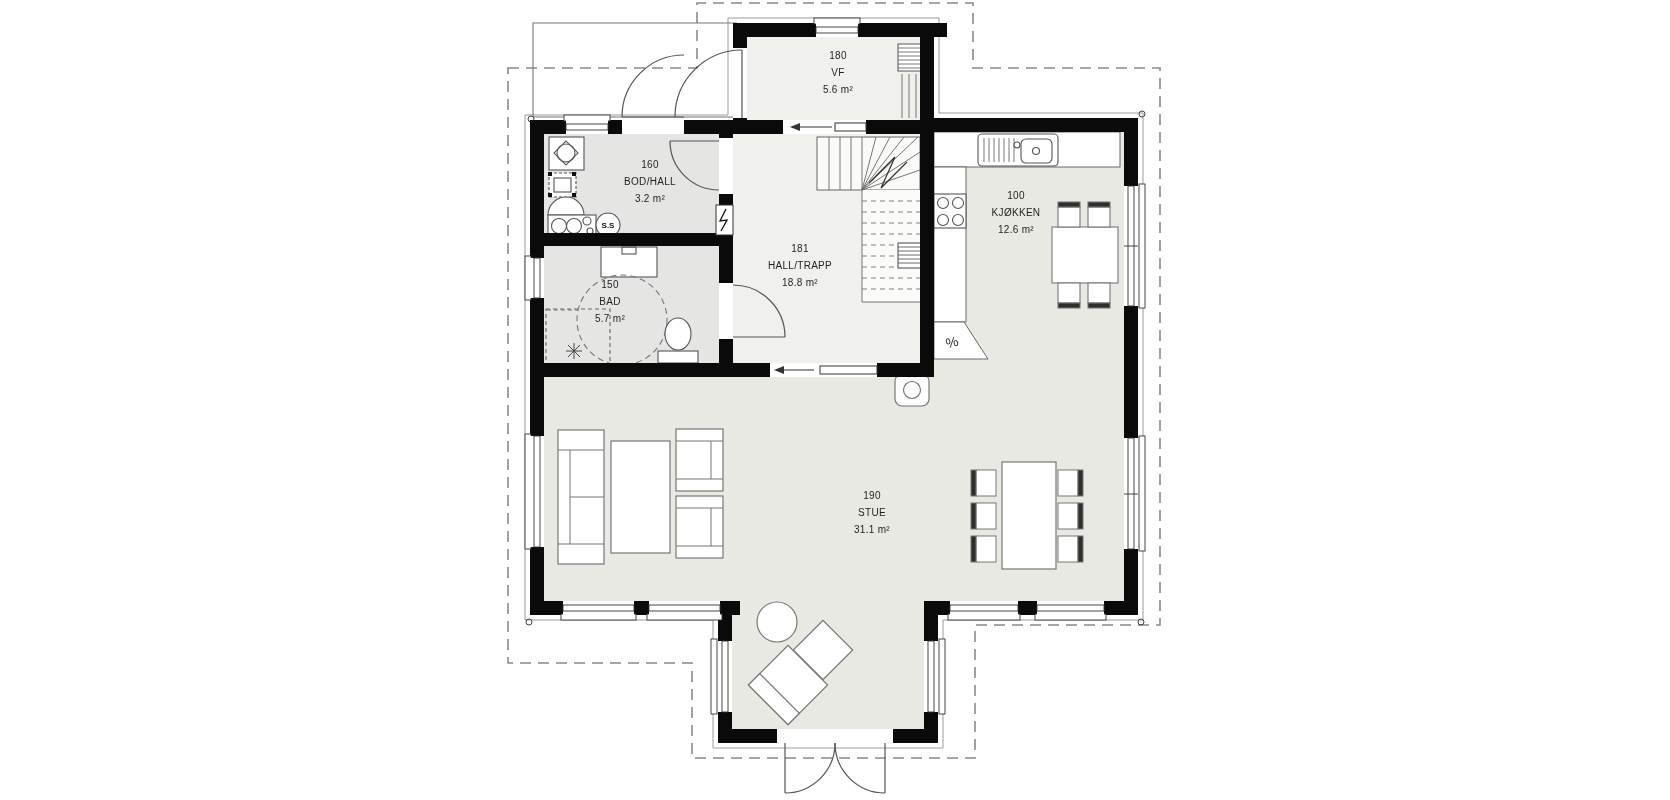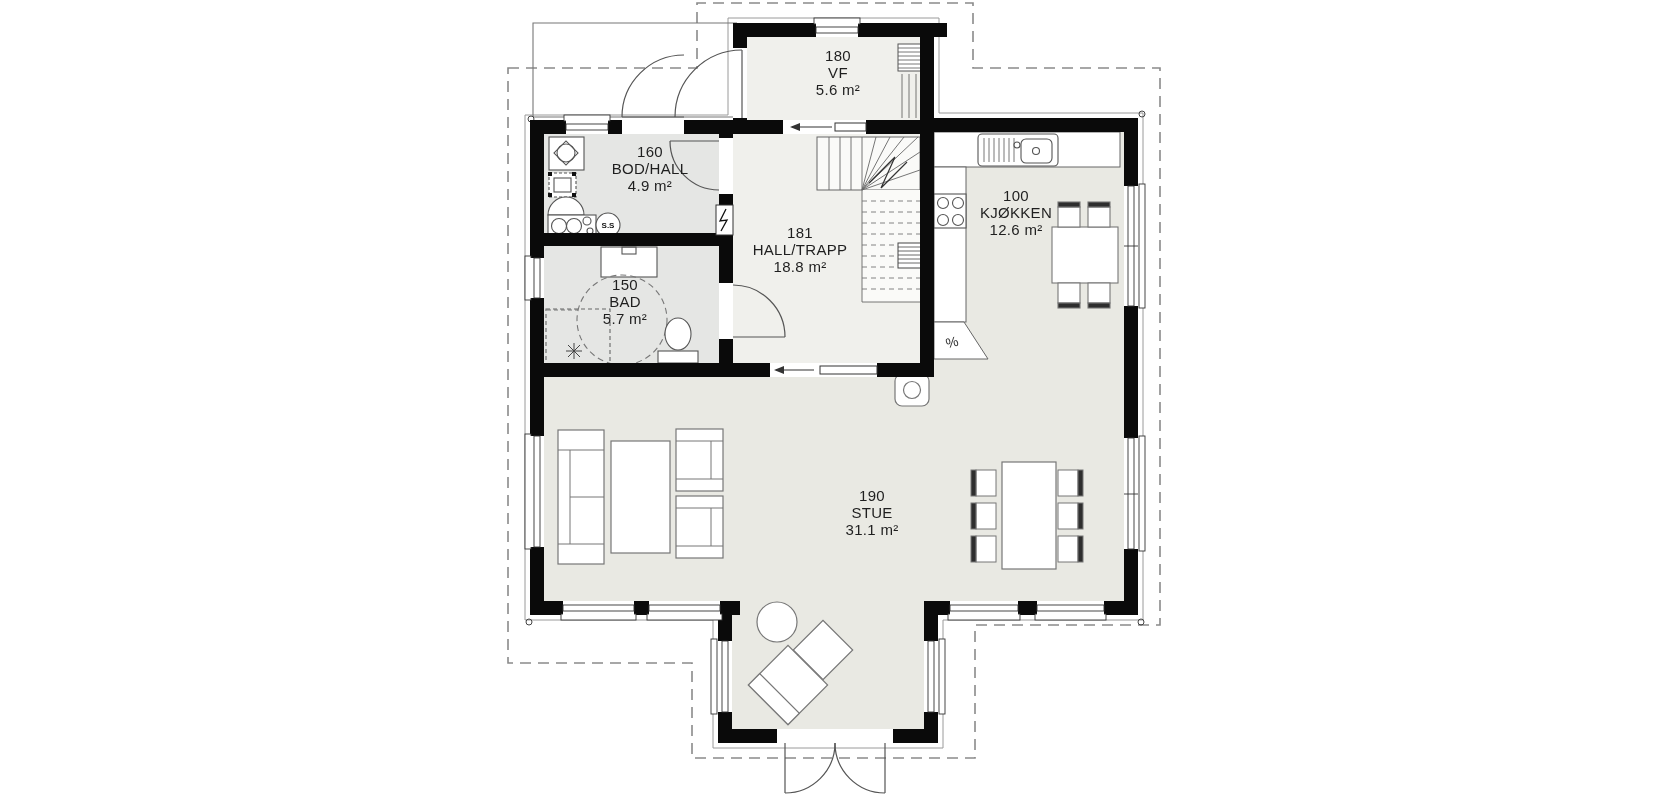--- a/index.html
+++ b/index.html
@@ -1,20 +1,20 @@
 <!DOCTYPE html>
 <html><head>
 <meta charset="utf-8">
 <style>
   html,body{margin:0;padding:0;background:#ffffff;}
   .canvas{position:relative;width:1670px;height:800px;background:#ffffff;overflow:hidden;
           font-family:"Liberation Sans", sans-serif;}
   svg{position:absolute;left:0;top:0;}
   .room-label{position:absolute;transform:translate(-50%,-50%);text-align:center;
-              color:#1f1f1f;font-size:15px;line-height:17px;letter-spacing:.3px;white-space:nowrap;}
+              color:#1f1f1f;font-size:10px;line-height:17px;letter-spacing:.3px;white-space:nowrap;}
 </style>
 </head>
 <body>
 
 <div class="canvas">
 <svg width="1670" height="800" viewBox="0 0 1670 800">
 
   <path d="M508,68 L697,68 L697,3 L973,3 L973,68 L1160,68 L1160,625 L975,625 L975,758 L692,758 L692,663 L508,663 Z" fill="none" stroke="#8a8a8a" stroke-width="1.6" stroke-dasharray="11,7"></path>
 
   <path d="M525,115 H728 V18 H939 V113 H1143 V620 H943 V748 H713 V620 H525 Z" fill="none" stroke="#9a9a9a" stroke-width="1"></path>
@@ -321,36 +321,36 @@
       <path d="M726,209 L720,221 L727,220 L721,231" stroke="#111" stroke-width="1.3"></path>
     </g>
   </g>
 </svg>
 
   <div class="room-label" style="left:838px;top:72px">
     <div>180</div>
     <div>VF</div>
     <div>5.6 m²</div>
   </div>
-  <div class="room-label" style="left:650px;top:168px">
+  <div class="room-label" style="left:650px;top:181px">
     <div>160</div>
     <div>BOD/HALL</div>
-    <div>4.9 m²</div>
-  </div>
-  <div class="room-label" style="left:800px;top:249px">
+    <div>3.2 m²</div>
+  </div>
+  <div class="room-label" style="left:800px;top:265px">
     <div>181</div>
     <div>HALL/TRAPP</div>
     <div>18.8 m²</div>
   </div>
   <div class="room-label" style="left:1016px;top:212px">
     <div>100</div>
     <div>KJØKKEN</div>
     <div>12.6 m²</div>
   </div>
-  <div class="room-label" style="left:625px;top:301px">
+  <div class="room-label" style="left:610px;top:301px">
     <div>150</div>
     <div>BAD</div>
     <div>5.7 m²</div>
   </div>
   <div class="room-label" style="left:872px;top:512px">
     <div>190</div>
     <div>STUE</div>
     <div>31.1 m²</div>
   </div>
 </div>

